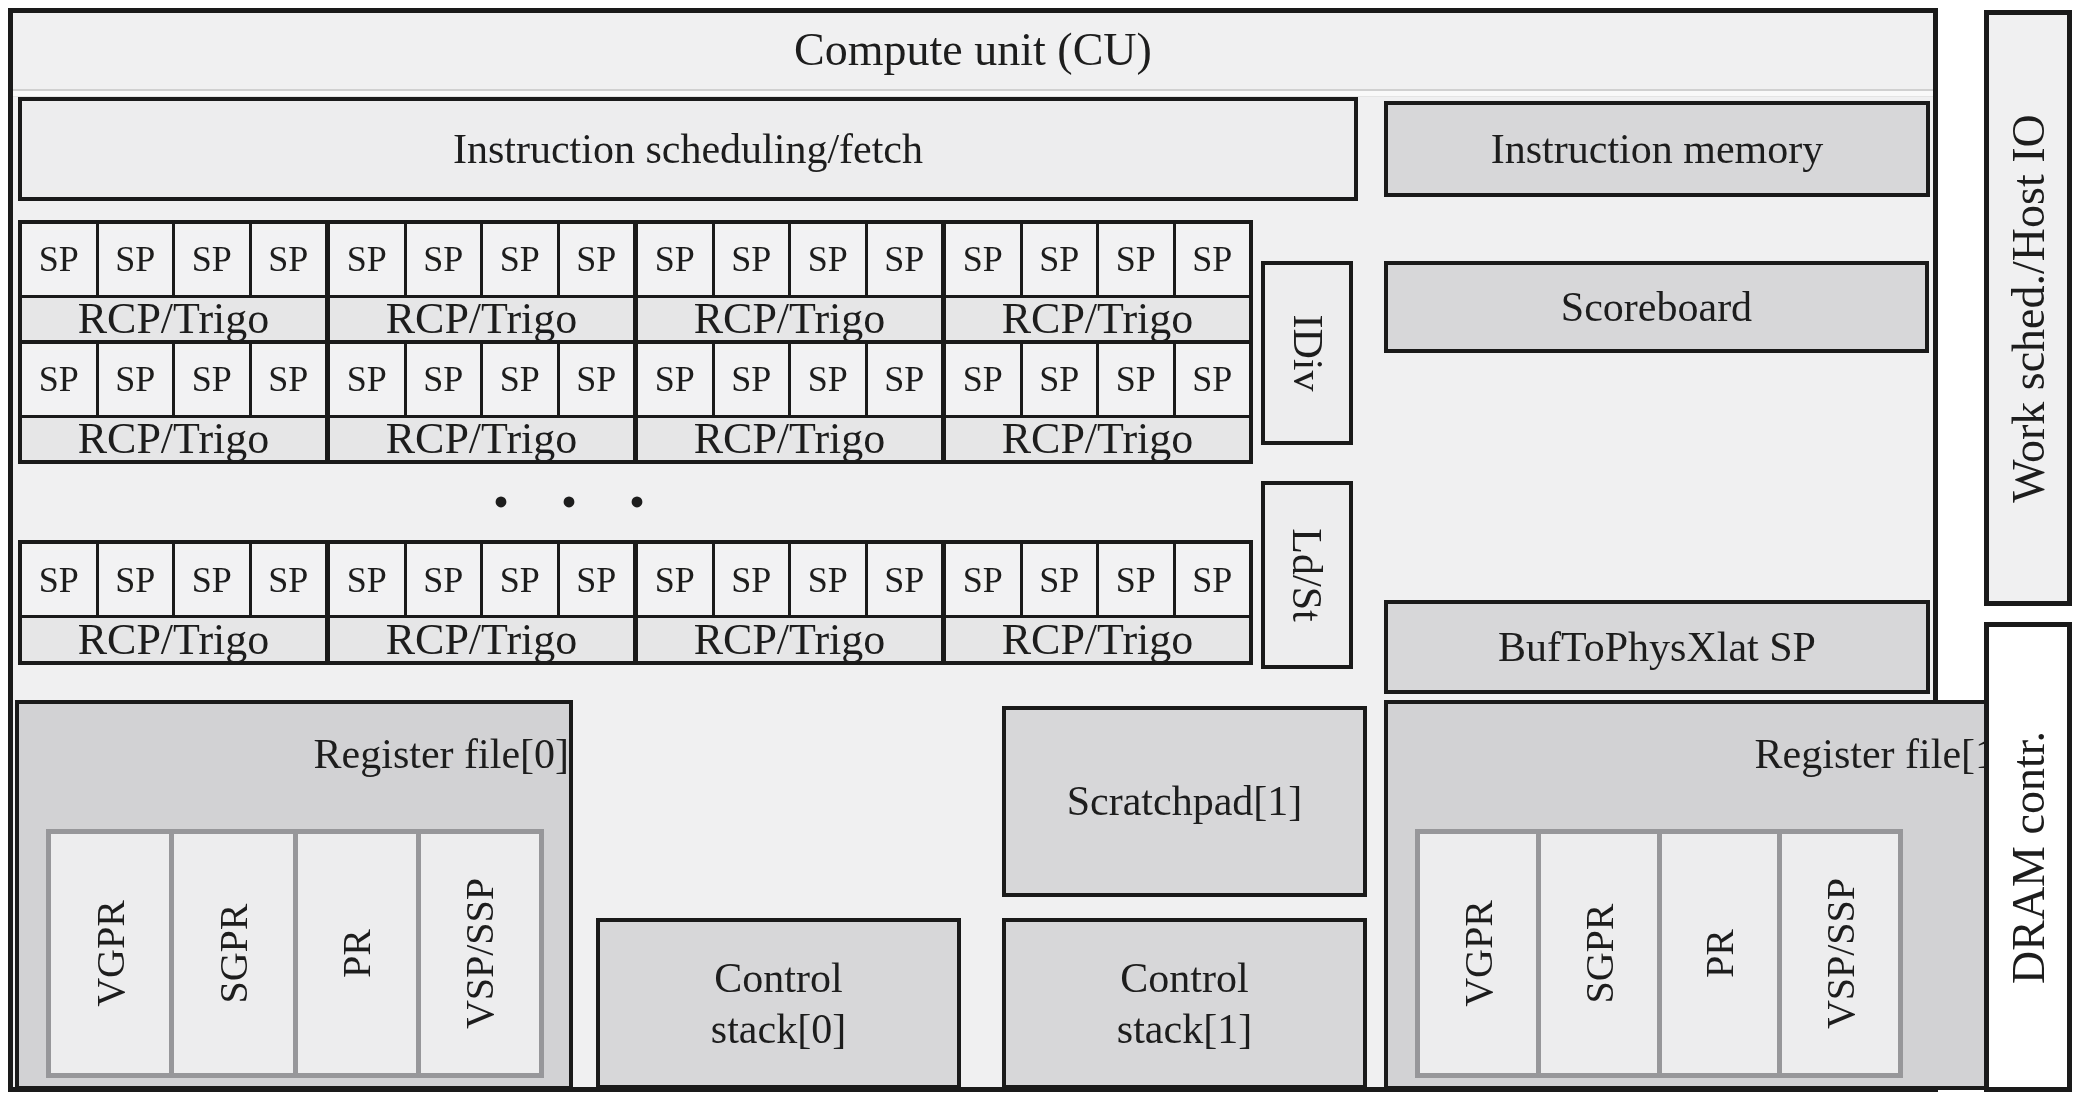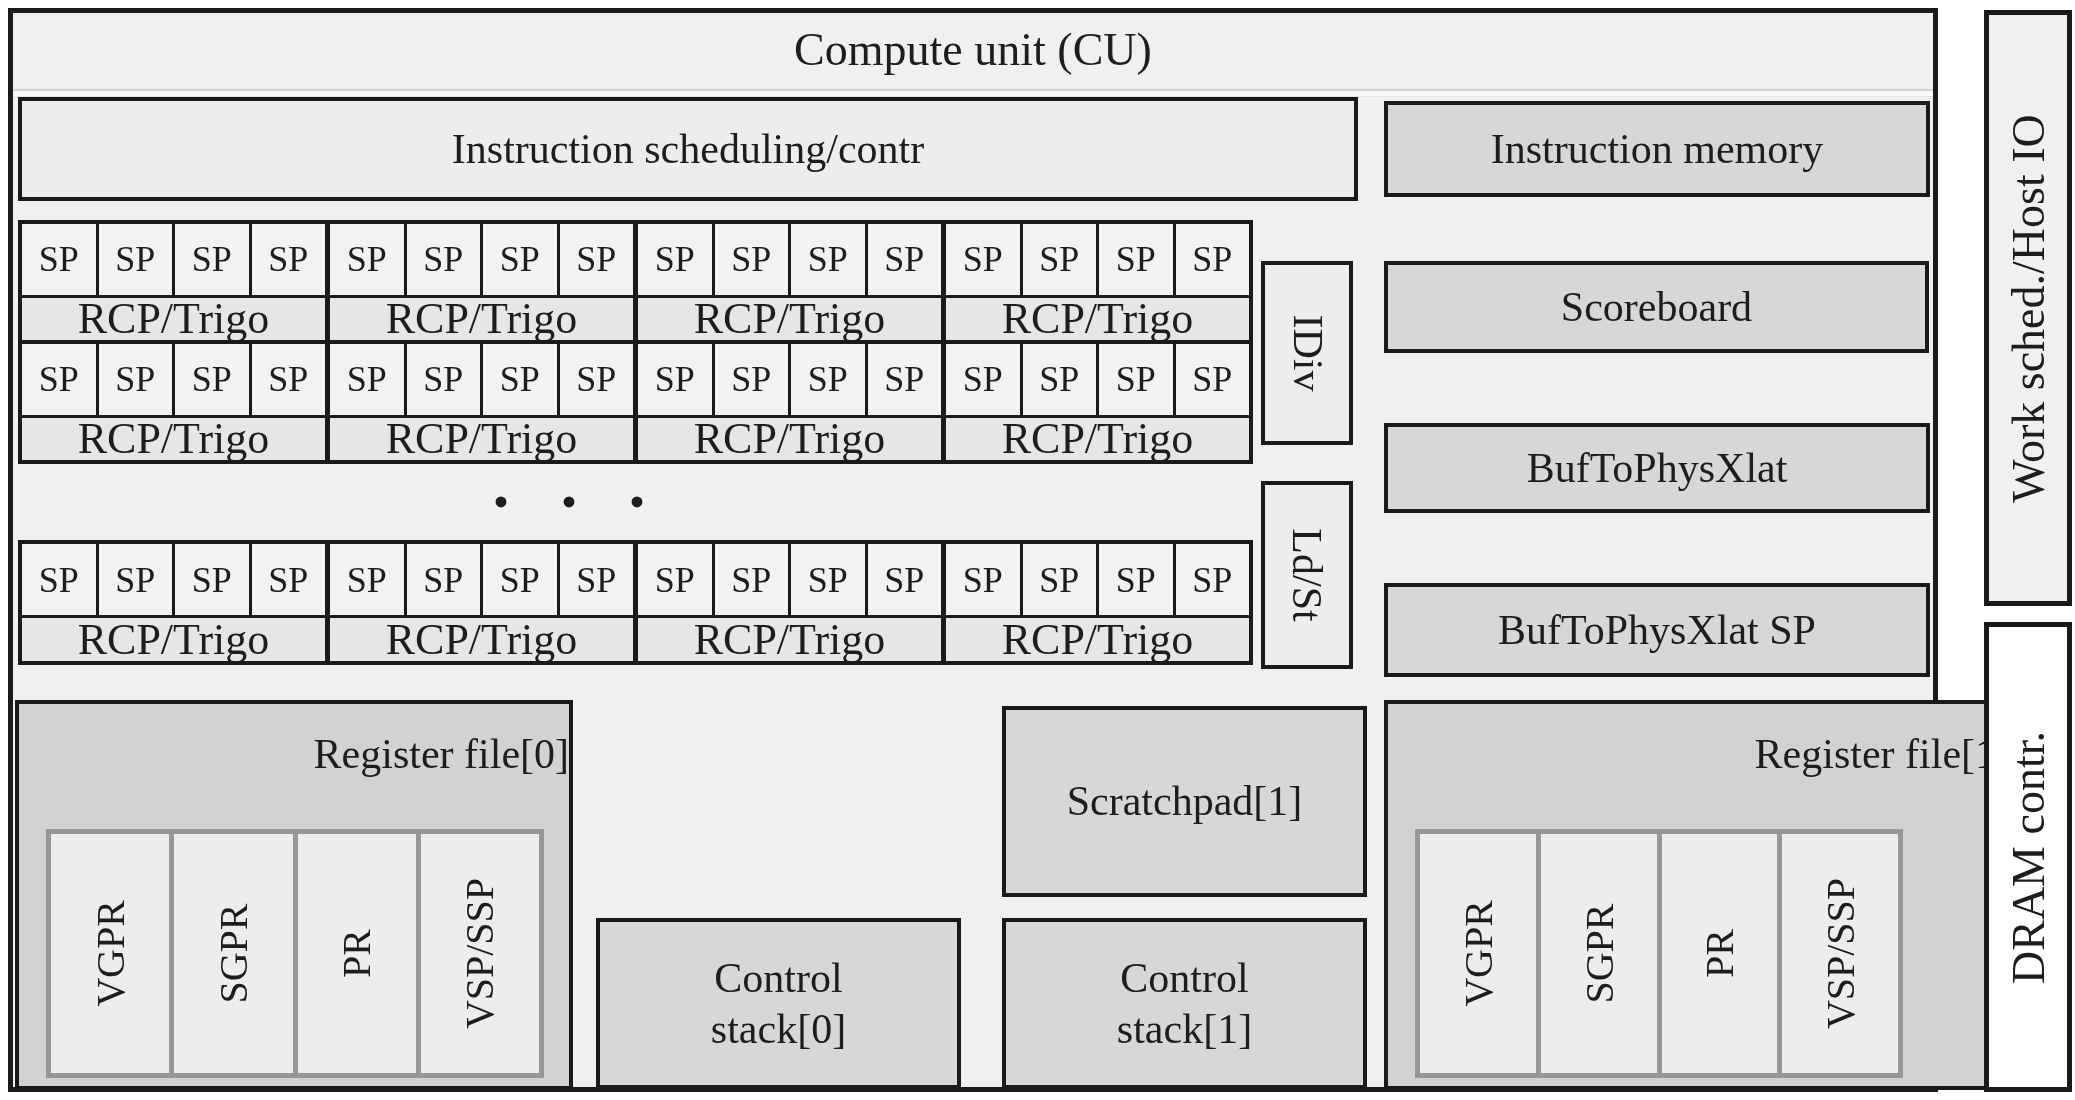--- a/index.html
+++ b/index.html
@@ -55,21 +55,21 @@
 </head>
 <body>
 
 <div class="page">
 
   <div class="abs cu-box" style="left:8px;top:8px;width:1930px;height:1084px;"></div>
 
   <div class="abs flexc title-lbl" style="left:13px;top:12px;width:1920px;height:74px;">Compute unit (CU)</div>
   <div class="abs sep" style="left:13px;top:89px;width:1920px;height:8px;"></div>
 
-  <div class="abs box lightbox lbl" style="left:18px;top:97px;width:1340px;height:104px;">Instruction scheduling/contr</div>
+  <div class="abs box lightbox lbl" style="left:18px;top:97px;width:1340px;height:104px;">Instruction scheduling/fetch</div>
   <div class="abs box graybox lbl" style="left:1384px;top:101px;width:546px;height:96px;">Instruction memory</div>
 
   <div class="abs sp-block" style="left:18px;top:220px;width:1235px;height:244px;">
       <div class="sp-row">
         <div class="sp-cell">SP</div>
         <div class="sp-cell">SP</div>
         <div class="sp-cell">SP</div>
         <div class="sp-cell">SP</div>
         <div class="sp-cell grp">SP</div>
         <div class="sp-cell">SP</div>
@@ -146,22 +146,21 @@
     </div>
 
   <div class="abs box lightbox" style="left:1261px;top:261px;width:92px;height:184px;">
     <span class="vtext-cw">IDiv</span>
   </div>
   <div class="abs box lightbox" style="left:1261px;top:481px;width:92px;height:188px;">
     <span class="vtext-cw">Ld/St</span>
   </div>
 
   <div class="abs box graybox lbl" style="left:1384px;top:261px;width:545px;height:92px;">Scoreboard</div>
-  <div class="abs box graybox lbl" style="left:1384px;top:423px;width:546px;height:90px;">BufToPhysXlat</div>
-  <div class="abs box graybox lbl" style="left:1384px;top:583px;width:546px;height:94px;">BufToPhysXlat SP</div>
+  <div class="abs box graybox lbl" style="left:1384px;top:600px;width:546px;height:94px;">BufToPhysXlat SP</div>
 
   <div class="abs regfile" style="left:15px;top:700px;width:558px;height:390px;">
     <div class="reg-title">Register file[0]</div>
     <div class="reg-inner" style="left:27px;top:125px;width:498px;height:249px;">
         <div class="reg-col">
           <span class="vtext-up">VGPR</span>
         </div>
         <div class="reg-col">
           <span class="vtext-up">SGPR</span>
         </div>

